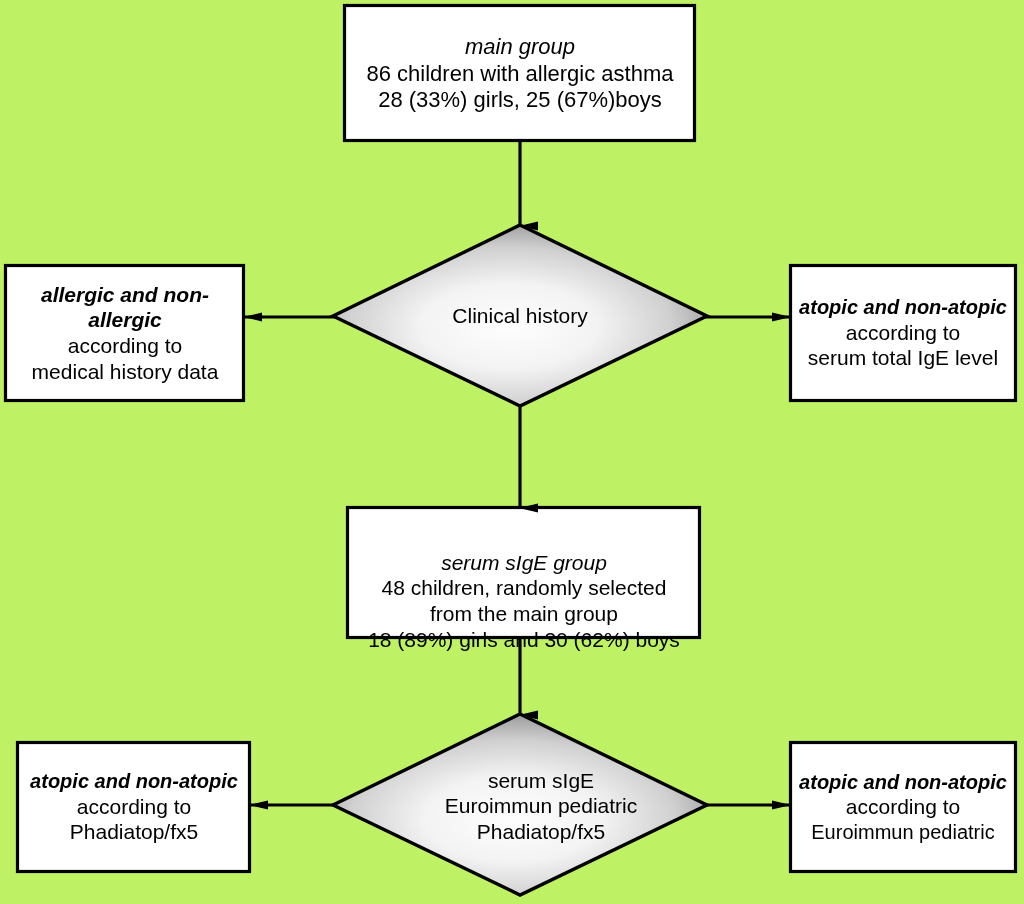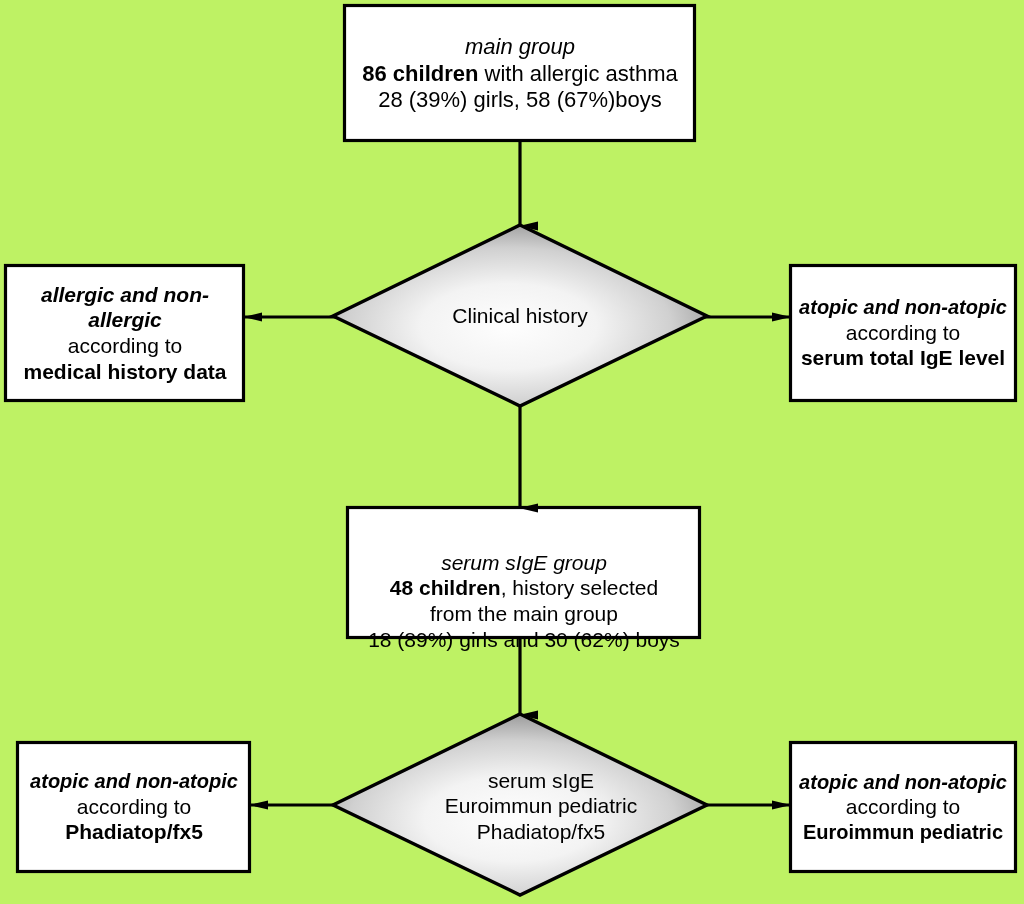--- a/index.html
+++ b/index.html
@@ -36,21 +36,21 @@
     text-align: center;
     line-height: 1.22;
     box-sizing: border-box;
   }
   .t-line {
     display: block;
     white-space: nowrap;
   }
   .it { font-style: italic; font-weight: bold; }
   .it-plain { font-style: italic; font-weight: normal; }
-  .bd { font-weight: bold; }
+  .bd { font-weight: normal; }
   .rg { font-weight: normal; }
   .fs20 { font-size: 20px; }
   .fs21 { font-size: 21px; }
   .fs22 { font-size: 22px; }
   .wrapline { white-space: normal; }
 </style>
 </head>
 <body>
 
 <div id="canvas">
@@ -107,42 +107,42 @@
     <line x1="520" y1="637" x2="520" y2="715" stroke="#000000" stroke-width="3.2" marker-end="url(#arrowDown)"></line>
 
     <line x1="337" y1="805" x2="250" y2="805" stroke="#000000" stroke-width="3.2" marker-end="url(#arrowLeft)"></line>
 
     <line x1="703" y1="805" x2="790" y2="805" stroke="#000000" stroke-width="3.2" marker-end="url(#arrowRight)"></line>
   </svg>
 
   <div class="node-text" style="left:344px; top:6px; width:352px; height:136px;">
     <span class="t-line fs22 it-plain">main group</span>
     <span class="t-line fs22"><span class="bd">86 children</span><span class="rg"> with allergic asthma</span></span>
-    <span class="t-line fs22 rg">28 (39%) girls, 58 (67%)boys</span>
+    <span class="t-line fs22 rg">28 (33%) girls, 25 (67%)boys</span>
   </div>
 
   <div class="node-text" style="left:380px; top:270px; width:280px; height:92px;">
     <span class="t-line fs21 rg">Clinical history</span>
   </div>
 
   <div class="node-text" style="left:7px; top:266px; width:236px; height:134px; padding:0 6px;">
     <span class="t-line fs21 it wrapline">allergic and non-allergic</span>
     <span class="t-line fs21 rg">according to</span>
     <span class="t-line fs21 bd">medical history data</span>
   </div>
 
   <div class="node-text" style="left:791px; top:266px; width:224px; height:134px;">
     <span class="t-line fs20 it">atopic and non-atopic</span>
     <span class="t-line fs21 rg">according to</span>
     <span class="t-line fs21 bd">serum total IgE level</span>
   </div>
 
   <div class="node-text" style="left:348px; top:536px; width:352px; height:130px;">
     <span class="t-line fs21 it-plain">serum sIgE group</span>
-    <span class="t-line fs21"><span class="bd">48 children</span><span class="rg">, history selected</span></span>
+    <span class="t-line fs21"><span class="bd">48 children</span><span class="rg">, randomly selected</span></span>
     <span class="t-line fs21 rg">from the main group</span>
     <span class="t-line fs21 rg">18 (89%) girls and 30 (62%) boys</span>
   </div>
 
   <div class="node-text" style="left:401px; top:760px; width:280px; height:92px;">
     <span class="t-line fs21 rg">serum sIgE</span>
     <span class="t-line fs21 rg">Euroimmun pediatric</span>
     <span class="t-line fs21 rg">Phadiatop/fx5</span>
   </div>
 

